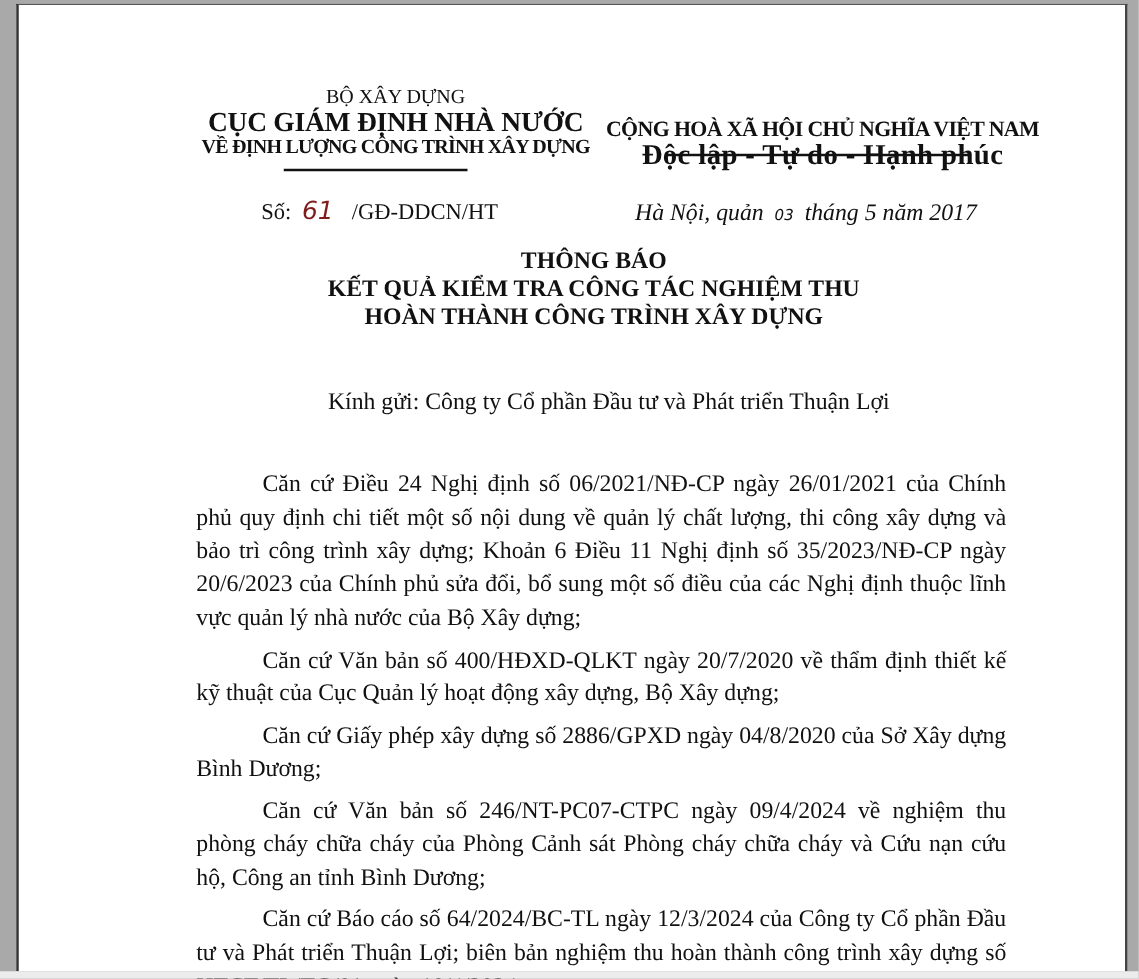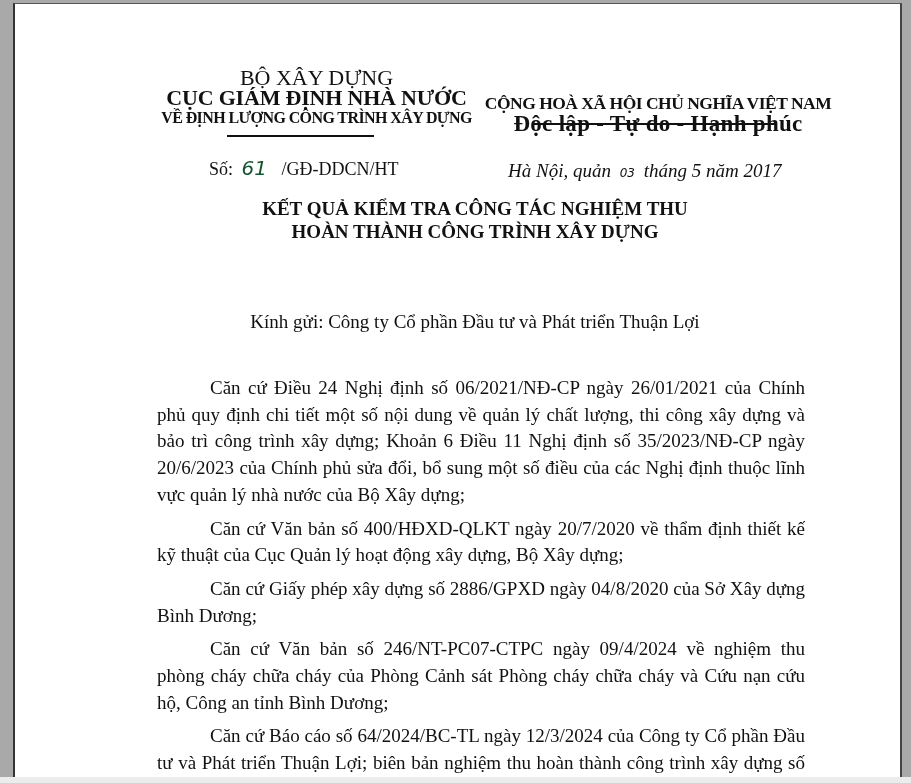--- a/index.html
+++ b/index.html
@@ -20,34 +20,34 @@
     box-sizing:border-box;
   }
   .bottom-strip {
     position:absolute; left:0; top:777px; width:911px; height:6px;
     background:#ececec;
   }
   .abs { position:absolute; white-space:nowrap; }
   .center { text-align:center; }
   .hdr-left { left:150px; top:68px; width:333px; }
   .hdr-right { left:468px; top:74px; width:380px;margin-top:19px; }
-  .agency1 { font-size:22px; line-height:20px; }
+  .agency1 { font-size:16px; line-height:20px; }
   .agency2 { font-size:22px; line-height:20px; font-weight:bold; letter-spacing:-0.2px; }
   .agency3 { font-size:16px; line-height:19px; font-weight:bold; letter-spacing:-0.6px; }
   .rule-left { position:absolute; left:227px; top:135px; width:147px; height:1.5px; background:#111; }
   .nation1 { font-size:17.5px; line-height:20px; font-weight:bold; letter-spacing:-0.5px; }
   .nation2 { font-size:23px; line-height:22px; font-weight:bold; letter-spacing:0.3px; }
   .rule-right { position:absolute; left:533px; top:123px; width:242px; height:1.5px; background:#111; }
   .docno { left:209px; top:156px; font-size:18px; }
-  .docno .hand { font-style:italic; font-family:"DejaVu Sans", sans-serif; font-size:20px; margin:16px 10px 0 4px; color:#14532d; }
+  .docno .hand { font-style:italic; font-family:"DejaVu Sans", sans-serif; font-size:20px; margin:16px 10px 0 4px; color:#7f1d1d; }
   .date { left:508px; top:160px; font-size:19px; font-style:italic; }
   .date .hand { font-family:"DejaVu Sans", sans-serif; font-style:italic; font-size:12px; margin:0 4px; }
   .title-block { left:150px; top:198px; width:650px; }
   .title-block div { font-size:19px; font-weight:bold; line-height:22.5px; }
-  .recipient { left:150px; top:311px; width:650px; font-size:19px; }
+  .recipient { left:162px; top:311px; width:650px; font-size:19px; }
   .body {
     position:absolute; left:157px; top:375px; width:648px;
     font-size:19px; line-height:26.7px;
   }
   .body p { margin:0 0 7px 0; text-align:justify; text-indent:53px; }
 </style>
 </head>
 <body>
 
 <div class="page">
@@ -75,20 +75,21 @@
 
 <div class="abs date">
   <span>Hà Nội, quản</span>
   <span class="hand">03</span>
   <span>tháng</span>
   <span>5</span>
   <span>năm 2017</span>
 </div>
 
 <div class="abs center title-block">
+  <div>THÔNG BÁO</div>
   <div>KẾT QUẢ KIỂM TRA CÔNG TÁC NGHIỆM THU</div>
   <div>HOÀN THÀNH CÔNG TRÌNH XÂY DỰNG</div>
 </div>
 
 <div class="abs center recipient">Kính gửi: Công ty Cổ phần Đầu tư và Phát triển Thuận Lợi</div>
 
 <div class="body">
   <p>Căn cứ Điều 24 Nghị định số 06/2021/NĐ-CP ngày 26/01/2021 của Chính phủ quy định chi tiết một số nội dung về quản lý chất lượng, thi công xây dựng và bảo trì công trình xây dựng; Khoản 6 Điều 11 Nghị định số 35/2023/NĐ-CP ngày 20/6/2023 của Chính phủ sửa đổi, bổ sung một số điều của các Nghị định thuộc lĩnh vực quản lý nhà nước của Bộ Xây dựng;</p>
   <p>Căn cứ Văn bản số 400/HĐXD-QLKT ngày 20/7/2020 về thẩm định thiết kế kỹ thuật của Cục Quản lý hoạt động xây dựng, Bộ Xây dựng;</p>
   <p>Căn cứ Giấy phép xây dựng số 2886/GPXD ngày 04/8/2020 của Sở Xây dựng Bình Dương;</p>

